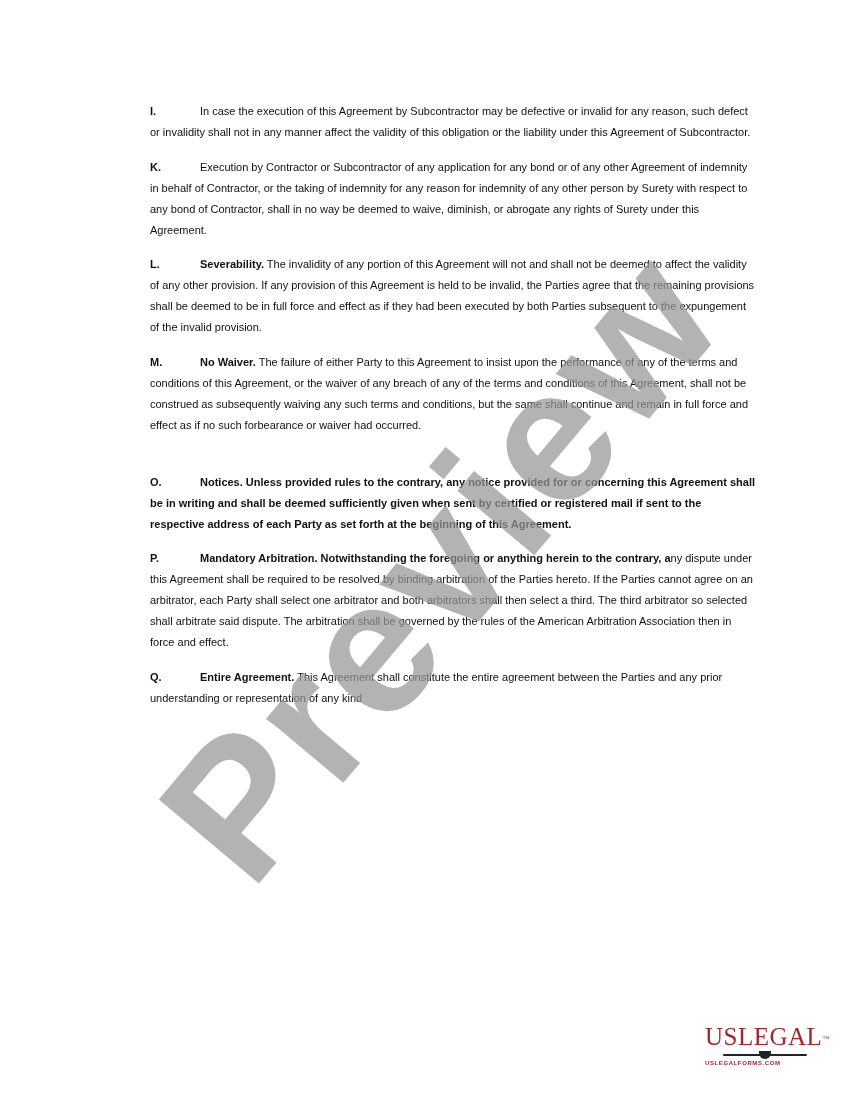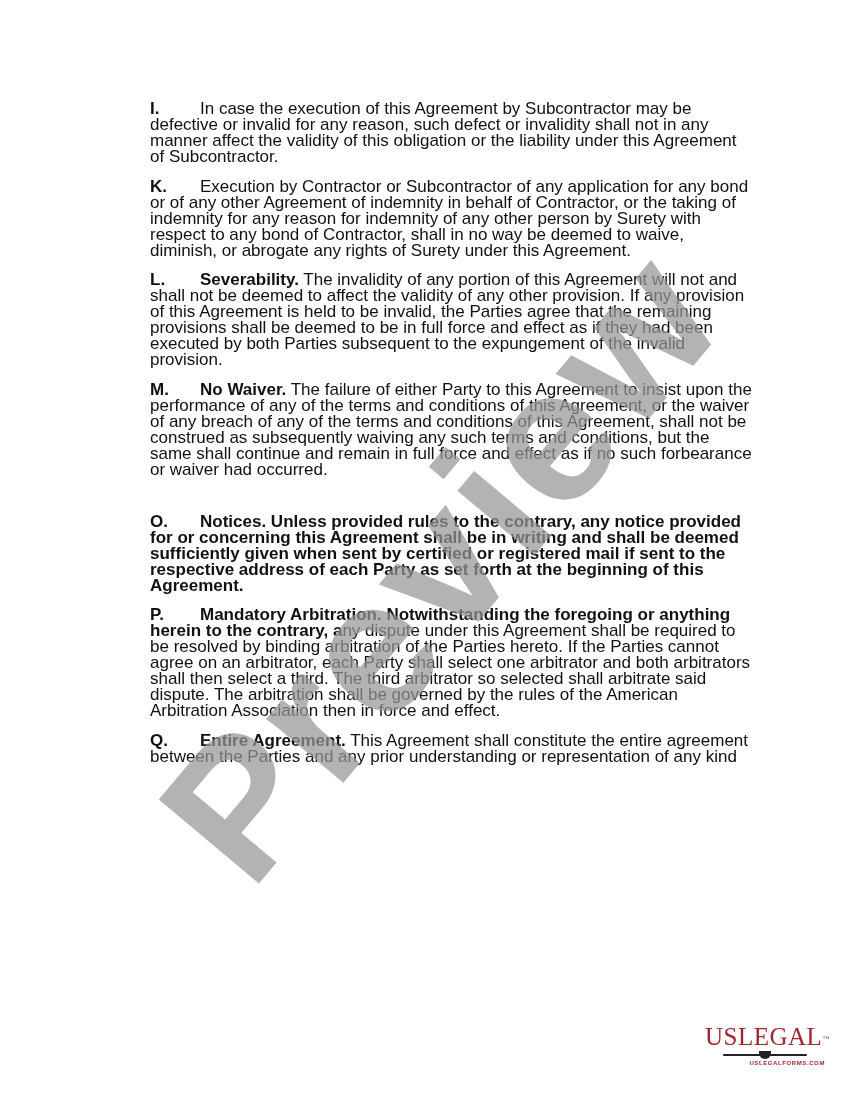--- a/index.html
+++ b/index.html
@@ -1,24 +1,24 @@
 <!DOCTYPE html>
 <html><head>
 <meta charset="utf-8">
 <style>
   html, body { margin: 0; padding: 0; background: #ffffff; }
   body { width: 850px; height: 1100px; position: relative; overflow: hidden; font-family: "Liberation Sans", sans-serif; color: #111; }
-  .page { position: absolute; left: 150px; top: 101px; width: 605px; font-size: 17px; line-height: 16px; }
+  .page { position: absolute; left: 150px; top: 101px; width: 605px; font-size: 11px; line-height: 21px; }
   .para { margin: 0 0 13.5px 0; }
   .lbl { display: inline-block; width: 50px; font-weight: bold; }
   .b { font-weight: bold; margin-top: 36px; }
   .i { font-style: italic; }
   .blank { display: inline-block; width: 223px; border-bottom: 1.5px solid #111; height: 14px; vertical-align: baseline; margin-right: 4px; }
   .watermark { position: absolute; left: 50px; top: 470px; width: 780px; text-align: center; transform: rotate(-50deg); transform-origin: 50% 50%; font-family: "Liberation Sans", sans-serif; font-weight: bold; font-size: 190px; letter-spacing: 4px; color: rgba(150,150,150,0.72); pointer-events: none; z-index: 5; line-height: 1; }
-  .logo { position: absolute; left: 705px; top: 1024px; width: 120px; text-align: right; }
+  .logo { position: absolute; left: 705px; top: 1024px; width: 120px; text-align: left; }
   .logo-main { font-family: "Liberation Serif", serif; font-size: 25px; color: #a3262e; letter-spacing: 0.5px; line-height: 26px; }
   .logo-main sup { font-size: 7px; vertical-align: top; position: relative; top: 2px; color: #555; }
   .logo-wing { height: 8px; position: relative; margin: 1px auto 0; width: 84px; }
   .logo-wing:before { content: ""; position: absolute; left: 0; right: 0; top: 3px; height: 2px; background: #222; border-radius: 1px; }
   .logo-wing:after { content: ""; position: absolute; left: 36px; top: 0; width: 12px; height: 8px; background: #222; border-radius: 0 0 6px 6px; }
   .logo-url { font-size: 6px; color: #a3262e; letter-spacing: 0.6px; margin-top: 1px; font-weight: bold; }
 </style>
 </head>
 <body>
 

